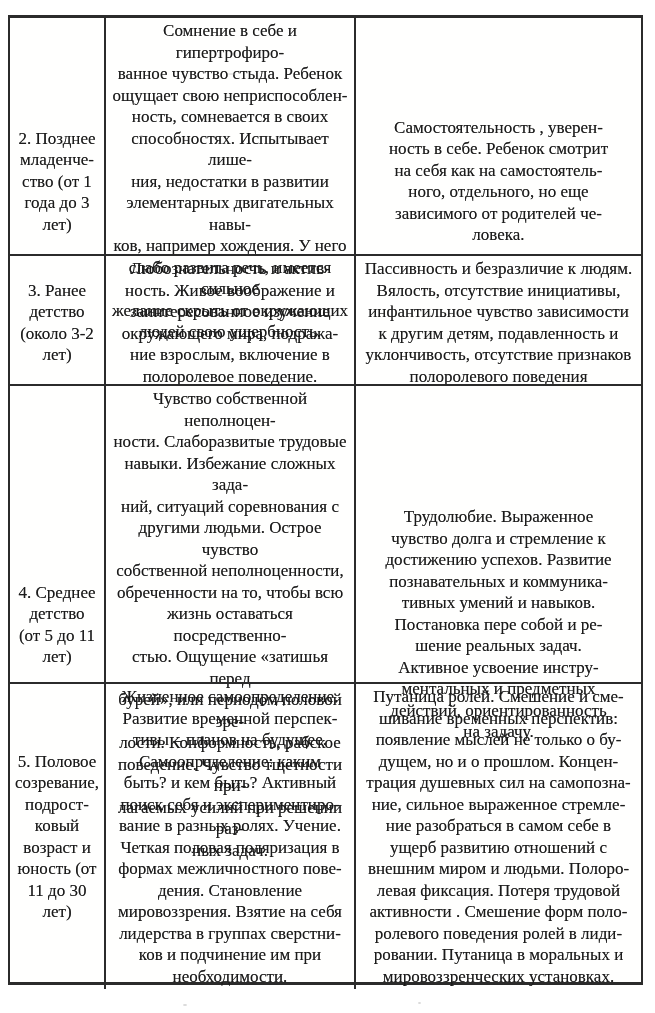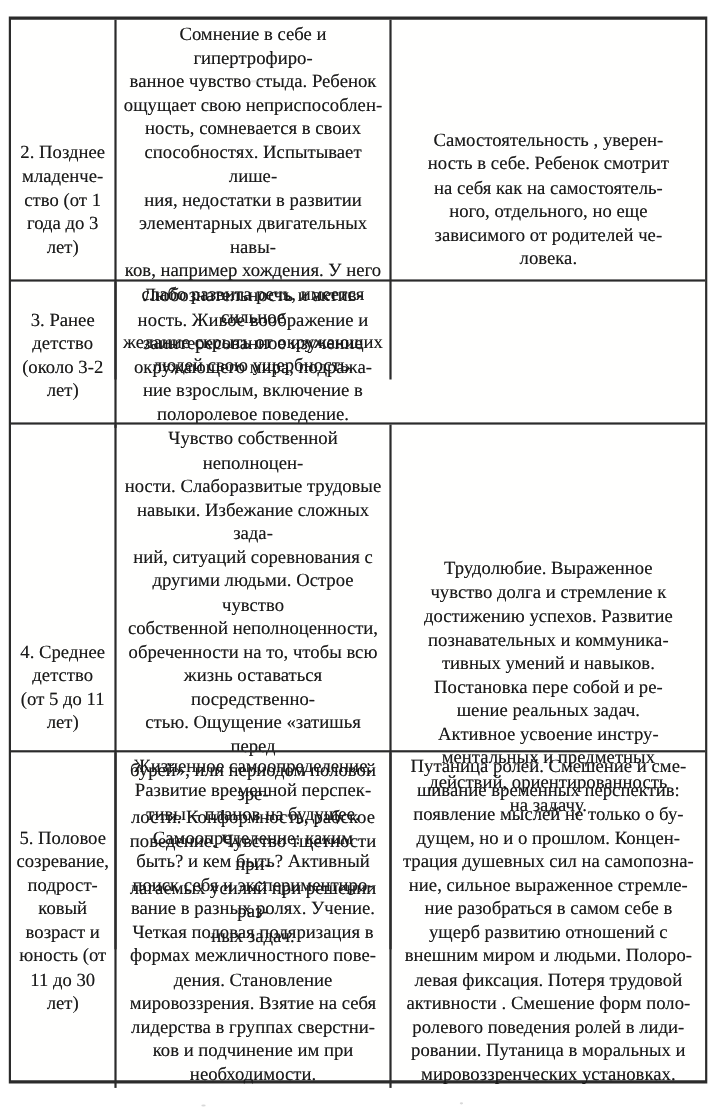--- a/index.html
+++ b/index.html
@@ -104,20 +104,26 @@
       <div class="cell">3. Ранее
 детство
 (около 3-2
 лет)</div>
       <div class="cell">Любознательность и актив-
 ность. Живое воображение и
 заинтересованное изучение
 окружающего мира, подража-
 ние взрослым, включение в
 полоролевое поведение.</div>
+      <div class="cell">Пассивность и безразличие к людям.
+Вялость, отсутствие инициативы,
+инфантильное чувство зависимости
+к другим детям, подавленность и
+уклончивость, отсутствие признаков
+полоролевого поведения</div>
     </div>
 
     <div class="t-row r3">
       <div class="cell">4. Среднее
 детство
 (от 5 до 11
 лет)</div>
       <div class="cell">Чувство собственной неполноцен-
 ности. Слаборазвитые трудовые
 навыки. Избежание сложных зада-

